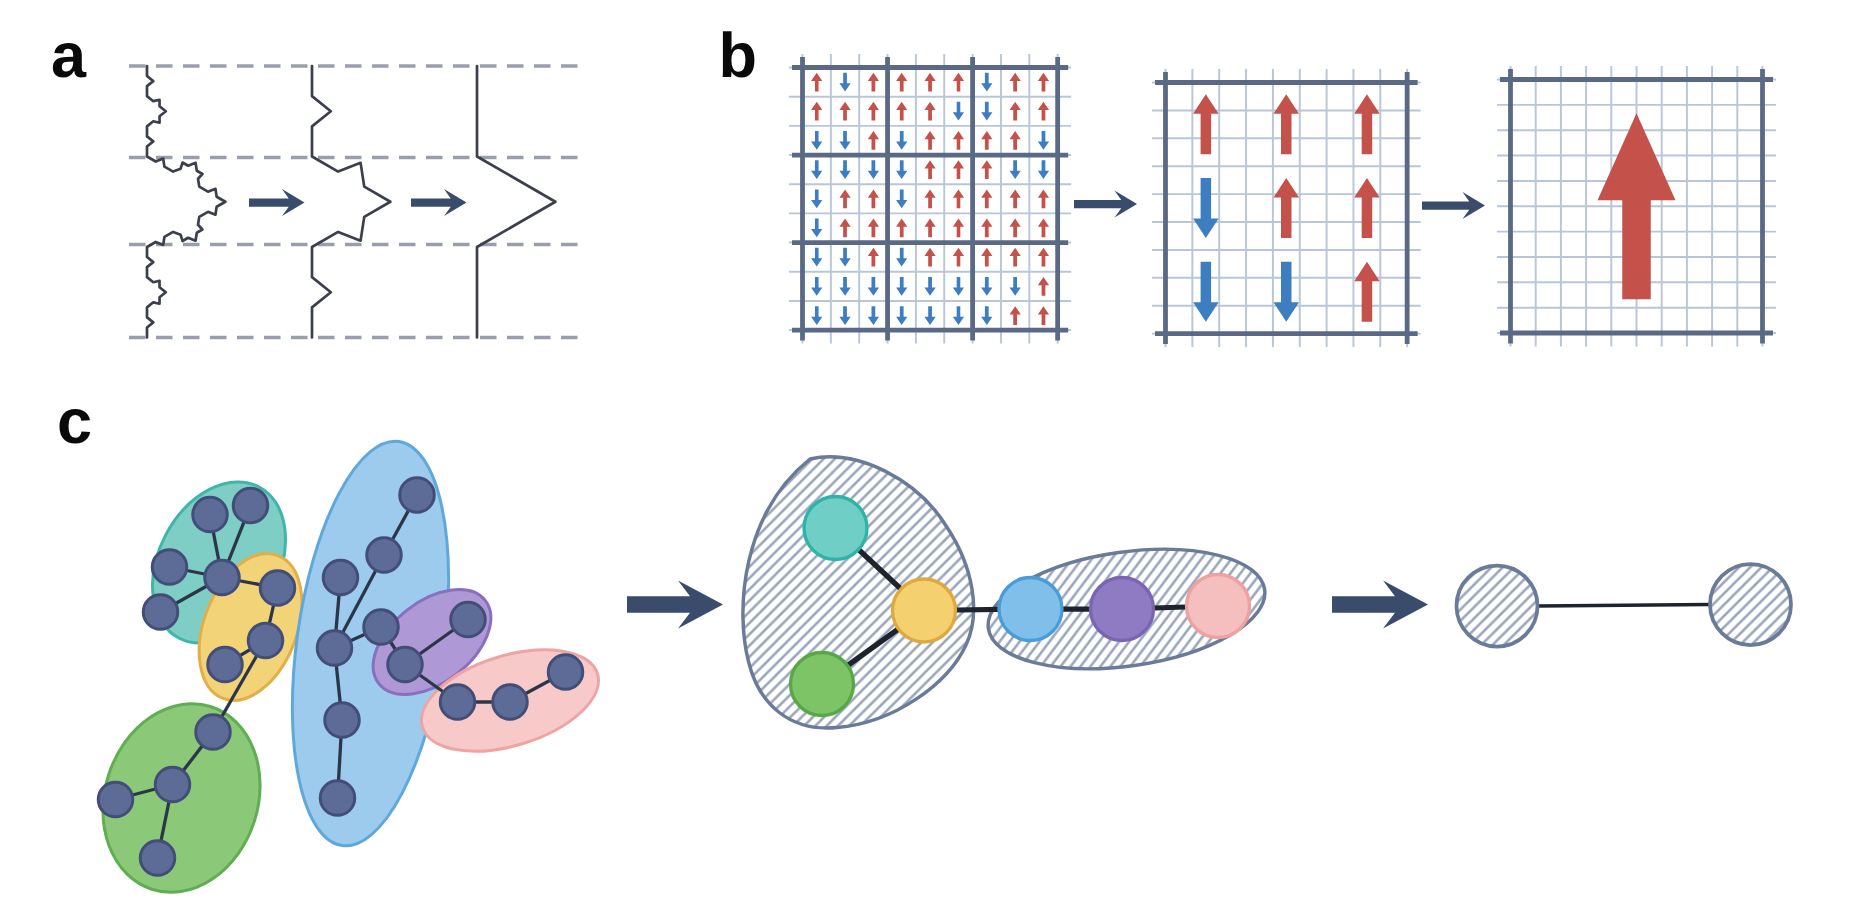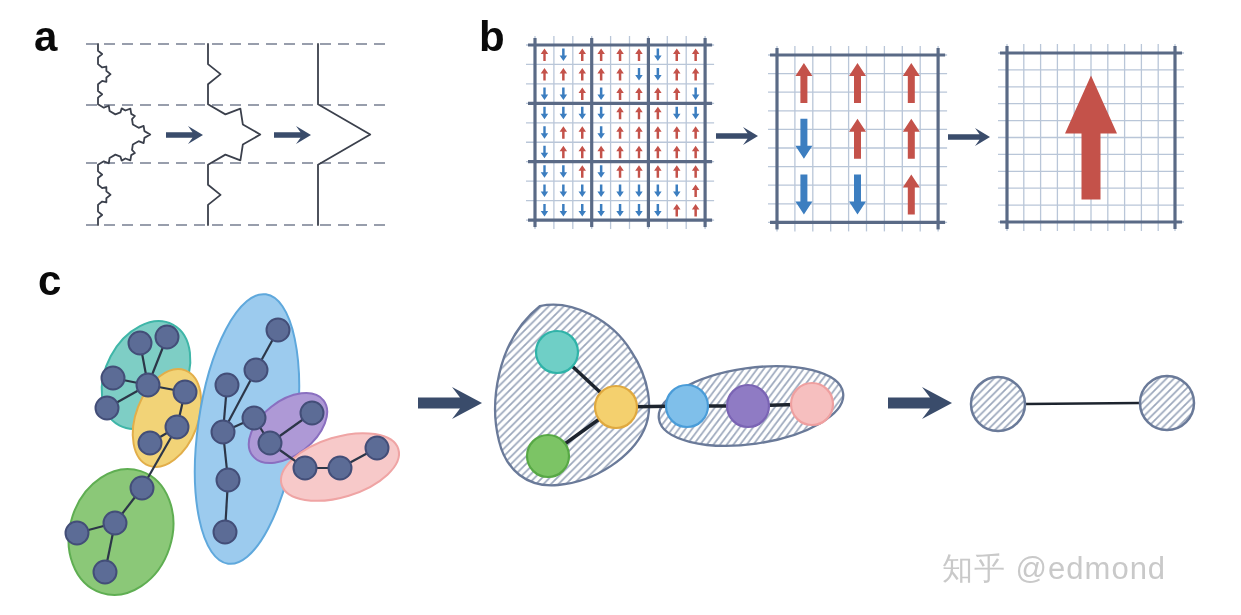--- a/index.html
+++ b/index.html
@@ -287,16 +287,13 @@
           <circle cx="998" cy="404" r="27" fill="url(#hatch)" stroke="#6a7a99" stroke-width="2.5"></circle>
           <circle cx="1167" cy="403" r="27" fill="url(#hatch)" stroke="#6a7a99" stroke-width="2.5"></circle>
         </g>
         <polygon points="418.0,397.5 460.0,397.5 452.0,387.0 482.0,403.0 452.0,419.0 460.0,408.5 418.0,408.5" fill="#3a4c6b"></polygon>
         <polygon points="888.0,397.5 930.0,397.5 922.0,387.0 952.0,403.0 922.0,419.0 930.0,408.5 888.0,408.5" fill="#3a4c6b"></polygon>
       </g>
     </svg>
   <div class="panel-label label-a" style="color: rgb(10, 10, 10);">a</div>
   <div class="panel-label label-b" style="color: rgb(10, 10, 10);">b</div>
   <div class="panel-label label-c" style="color: rgb(10, 10, 10);">c</div>
-  <div class="watermark" style="color: rgb(201, 201, 201);">
-    <span>知乎 @edmond</span>
-  </div>
 </div>
 
 </body></html>

